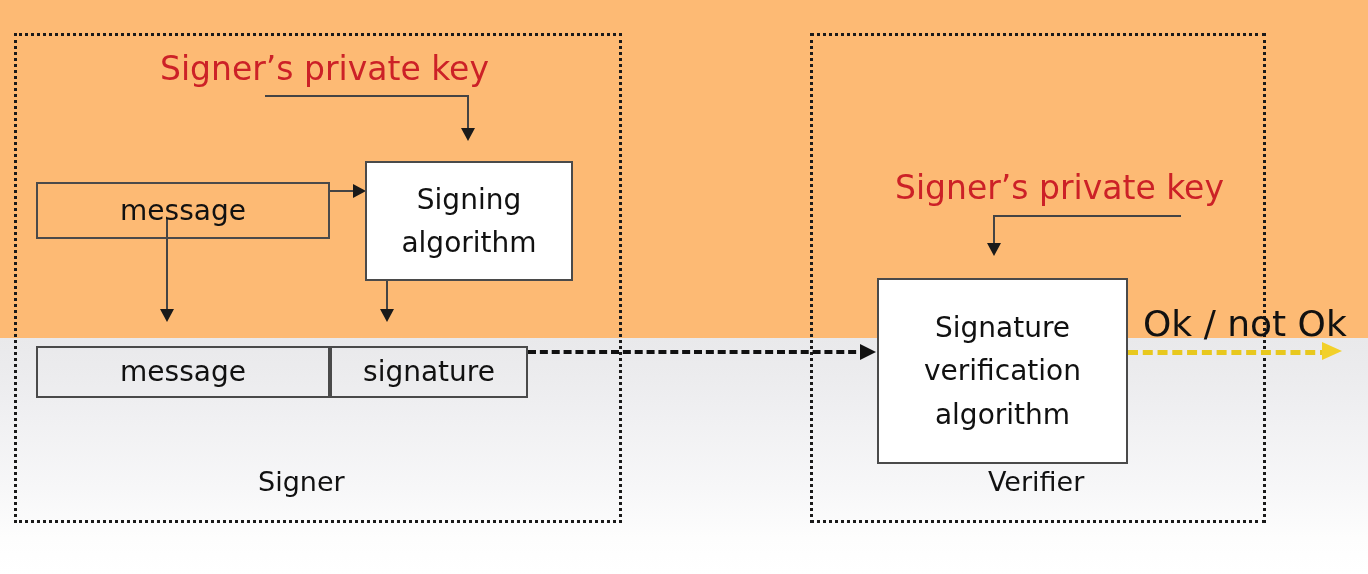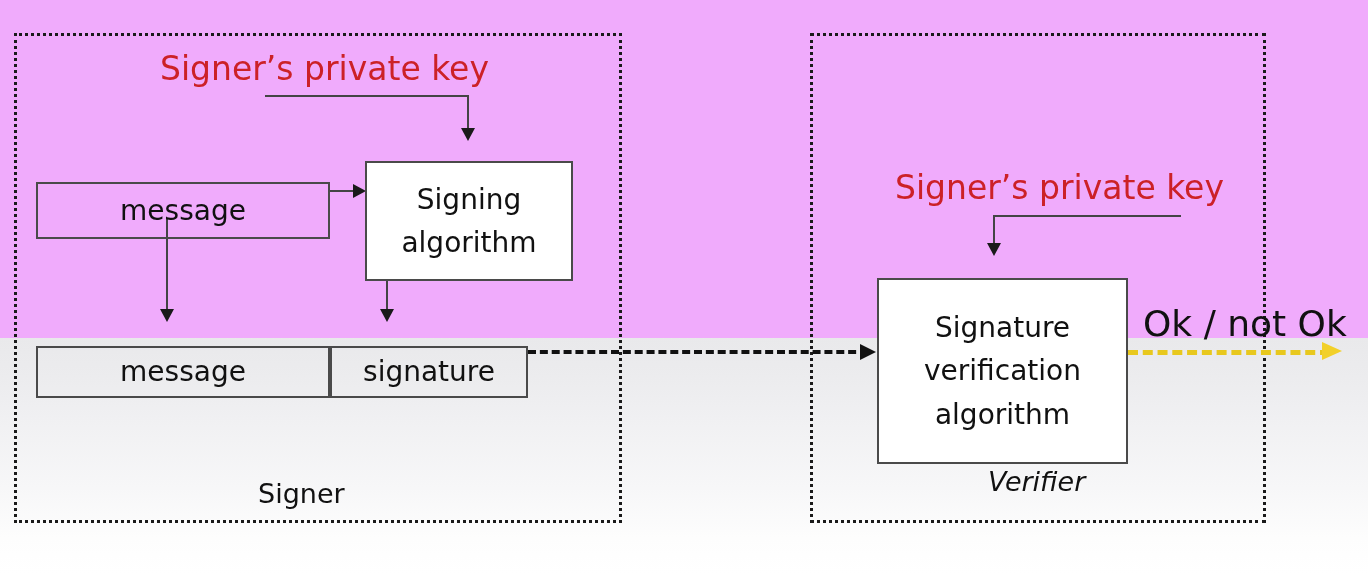--- a/index.html
+++ b/index.html
@@ -4,21 +4,21 @@
 <style>
   html, body {
     margin: 0;
     padding: 0;
     background: #ffffff;
   }
   #stage {
     position: relative;
     width: 1368px;
     height: 574px;
-    background: #f0abfc;
+    background: #fdba74;
     font-family: "DejaVu Sans", "Liberation Sans", sans-serif;
     overflow: hidden;
   }
   
   .band {
     position: absolute;
     left: 0;
     top: 338px;
     width: 1368px;
     height: 236px;
@@ -155,22 +155,22 @@
   }
   #result-label {
     position: absolute;
     left: 1143px; top: 303px;
     font-size: 36px;
     color: #111111;
     white-space: nowrap;
     z-index: 6;
   }
 
-  #label-signer   { left: 258px; top: 466px; margin-top: 12px; }
-  #label-verifier { left: 988px; top: 466px; font-style: italic; }
+  #label-signer   { left: 258px; top: 466px; }
+  #label-verifier { left: 988px; top: 466px; }
 </style>
 </head>
 <body>
 
 <div id="stage">
 
   <div class="band"></div>
 
   <div class="panel" id="panel-signer"></div>
 

